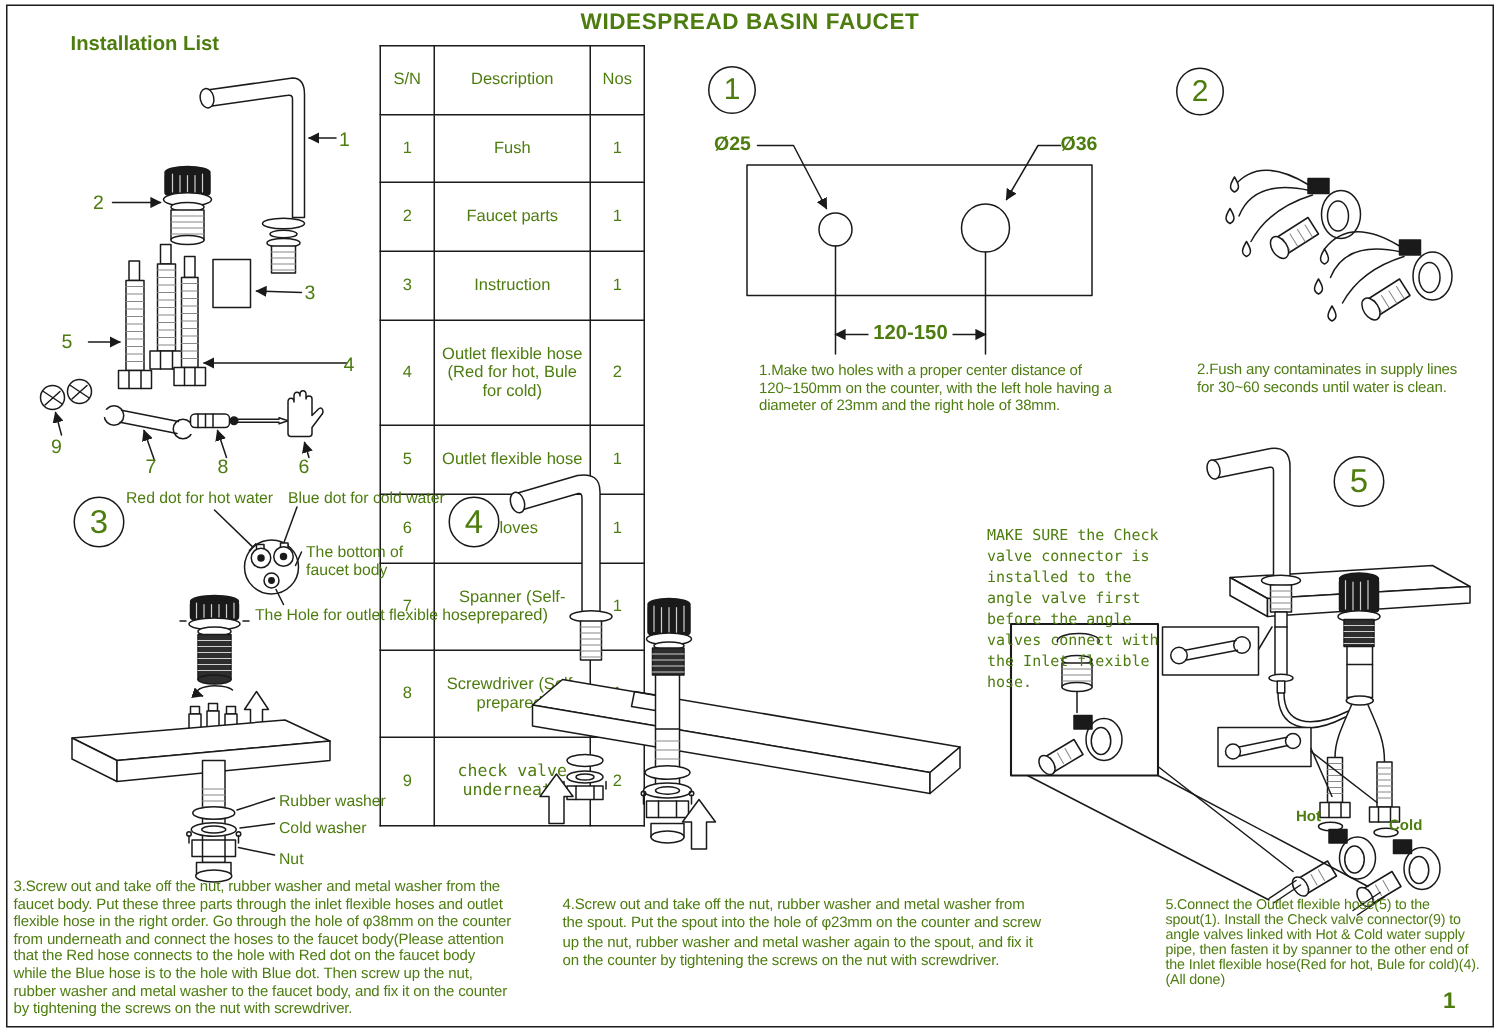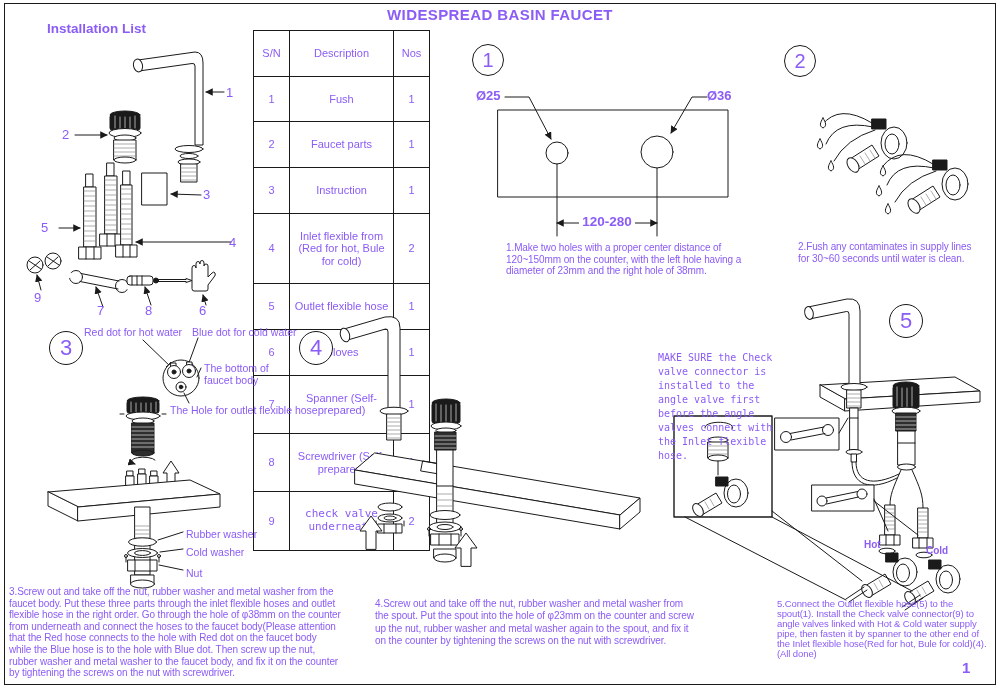--- a/index.html
+++ b/index.html
@@ -1,17 +1,17 @@
 <!DOCTYPE html>
 <html><head>
 <meta charset="utf-8">
 <style>
   html,body{margin:0;padding:0;background:#e8e8e8;}
   .page{position:relative;width:1000px;height:688px;background:#fff;
-        font-family:"Liberation Sans",sans-serif;color:#8b5cf6;overflow:hidden;}
+        font-family:"Liberation Sans",sans-serif;color:#4d7c0f;overflow:hidden;}
   .frame{position:absolute;left:4px;top:3px;right:4px;bottom:3px;border:1.6px solid #1a1a1a;}
   .abs{position:absolute;}
   .title{left:0;right:0;top:6px;text-align:center;font-size:15px;font-weight:bold;letter-spacing:.4px;}
   .heading{left:47px;top:21px;font-size:13.5px;font-weight:bold;}
   .pagenum{left:962px;top:659px;font-size:15px;font-weight:600;}
   .badge{border:1.6px solid #1a1a1a;border-radius:50%;display:flex;align-items:center;justify-content:center;
          font-weight:500;background:#fff;}
   .badge.sm{width:30px;height:30px;font-size:20px;}
   .badge.lg{width:32px;height:32px;font-size:22px;}
   .lbl{font-size:10.5px;white-space:nowrap;}
@@ -155,21 +155,21 @@
           <td>Faucet parts</td>
           <td>1</td>
         </tr>
     <tr style="height:21px">
           <td>3</td>
           <td>Instruction</td>
           <td>1</td>
         </tr>
     <tr style="height:47px">
           <td>4</td>
-          <td>Inlet flexible from (Red for hot, Bule for cold)</td>
+          <td>Outlet flexible hose (Red for hot, Bule for cold)</td>
           <td>2</td>
         </tr>
     <tr style="height:34px">
           <td>5</td>
           <td>Outlet flexible hose</td>
           <td>1</td>
         </tr>
     <tr style="height:20px">
           <td>6</td>
           <td>Gloves</td>
@@ -199,21 +199,21 @@
     <circle class="white" cx="92" cy="75" r="11"></circle>
     <circle class="white" cx="192" cy="74" r="16"></circle>
     <path d="M40,19 L64,19 L86,61" marker-end="url(#arw)"></path>
     <path d="M242,19 L227,19 L206,55" marker-end="url(#arw)"></path>
     <line x1="92" y1="86" x2="92" y2="158"></line>
     <line x1="192" y1="90" x2="192" y2="158"></line>
     <line x1="92" y1="145" x2="192" y2="145" marker-start="url(#arw)" marker-end="url(#arw)"></line>
   </svg>
   <span class="abs hole-lbl" style="left:476px;top:88px">Ø25</span>
   <span class="abs hole-lbl" style="left:707px;top:88px">Ø36</span>
-  <span class="abs dim" style="left:579px;top:214px;width:56px">120-280</span>
+  <span class="abs dim" style="left:579px;top:214px;width:56px">120-150</span>
   <div class="abs steptext" style="left:506px;top:242px;width:260px">1.Make two holes with a proper center distance of 120~150mm on the counter, with the left hole having a diameter of 23mm and the right hole of 38mm.</div>
 
   <div class="abs badge sm" style="left:784px;top:45px">2</div>
   <svg class="draw" style="left:788px;top:98px" width="207" height="140" viewBox="0 0 207 140">
     <g transform="translate(96,43)">
       <ellipse class="white" cx="10" cy="2" rx="13" ry="16"></ellipse>
       <ellipse class="white" cx="8" cy="3" rx="7" ry="10"></ellipse>
       <rect class="fillb" x="-12" y="-22" width="14" height="10"></rect>
       <path class="white" d="M-34,18 L-12,4 L-5,15 L-27,29 Z"></path>
       <path class="hatch" d="M-29,18 l5,8 M-24,15 l5,8 M-19,12 l5,8 M-14,9 l5,8"></path>

